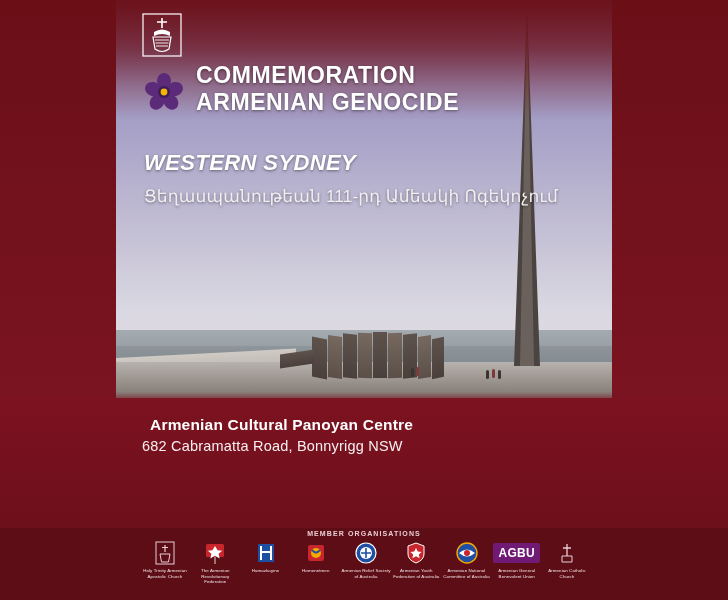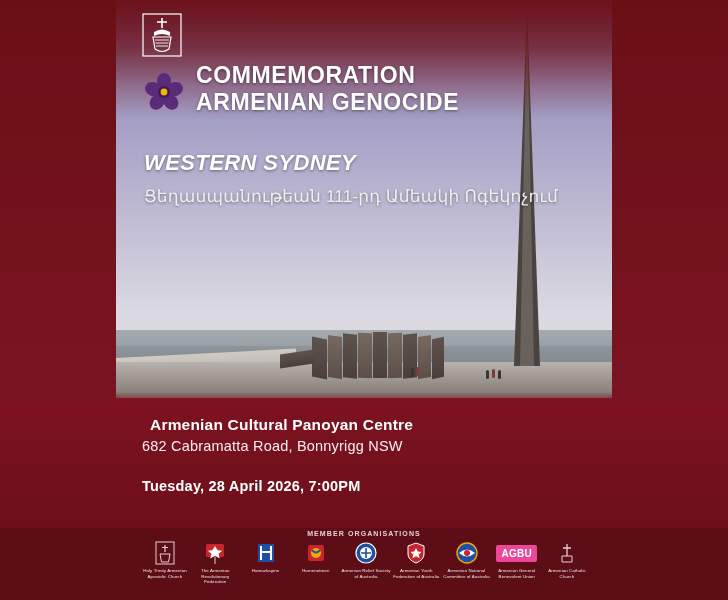--- a/index.html
+++ b/index.html
@@ -154,21 +154,21 @@
   .org{
     width:50px;text-align:center;color:#f0dde0;
   }
   .org .mark{
     height:26px;display:flex;align-items:center;justify-content:center;margin-bottom:2px;
   }
   .org .nm{
     font-size:4.4px;line-height:5.6px;letter-spacing:.1px;color:#f3e4e6;
   }
   .agbu{
-    background:#ec4899;color:#fff;font-size:10px;font-weight:bold;
+    background:#701a75;color:#fff;font-size:12px;font-weight:bold;
     padding:3px 5px;border-radius:2px;letter-spacing:.3px;
   }
 </style>
 </head>
 <body>
 
 <div class="poster">
 
   <div class="photo">
     <div class="hills"></div>
@@ -231,21 +231,20 @@
     <div class="title-line">COMMEMORATION</div>
     <div class="title-line">ARMENIAN GENOCIDE</div>
   </div>
   <div class="subtitle">WESTERN SYDNEY</div>
   <div class="armenian">Ցեղասպանութեան 111-րդ Ամեակի Ոգեկոչում</div>
 
   <div class="info-fade"></div>
   <div class="info"></div>
   <div class="venue">Armenian Cultural Panoyan Centre</div>
   <div class="address">682 Cabramatta Road, Bonnyrigg NSW</div>
-  <div class="datetime">Tuesday, 28 April 2026, 7:00PM</div>
 
   <div class="orgs"></div>
   <div class="orgs-title">MEMBER ORGANISATIONS</div>
   <div class="orgs-row">
 
     <div class="org">
       <div class="mark">
         <svg width="20" height="24" viewBox="0 0 20 24">
             <rect x="1" y="1" width="18" height="22" fill="none" stroke="#e8cfd3" stroke-width="1"></rect>
             <path d="M10 4 v7 M7 6.5 h6" stroke="#e8cfd3" stroke-width="1.2"></path>

